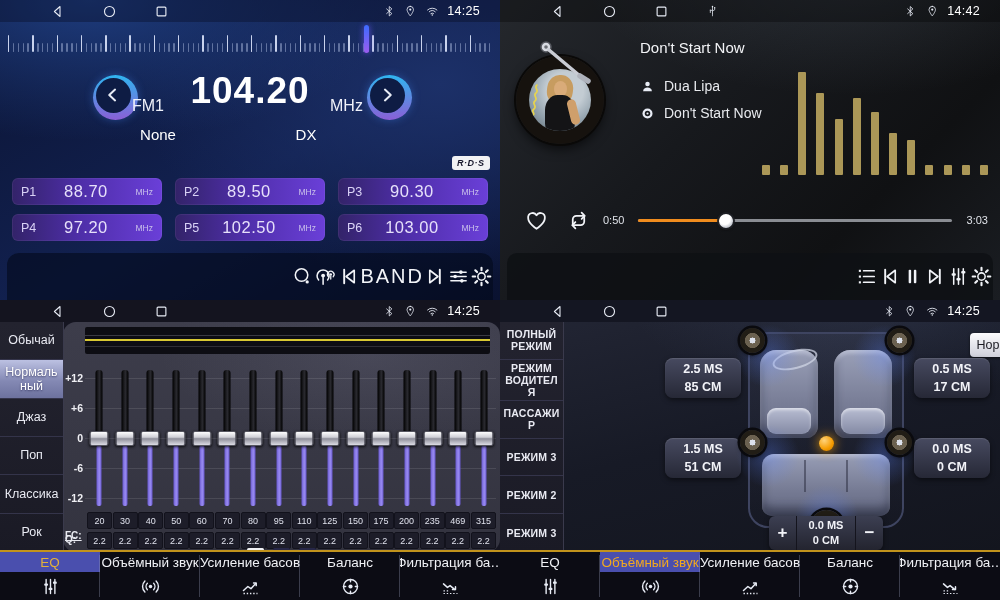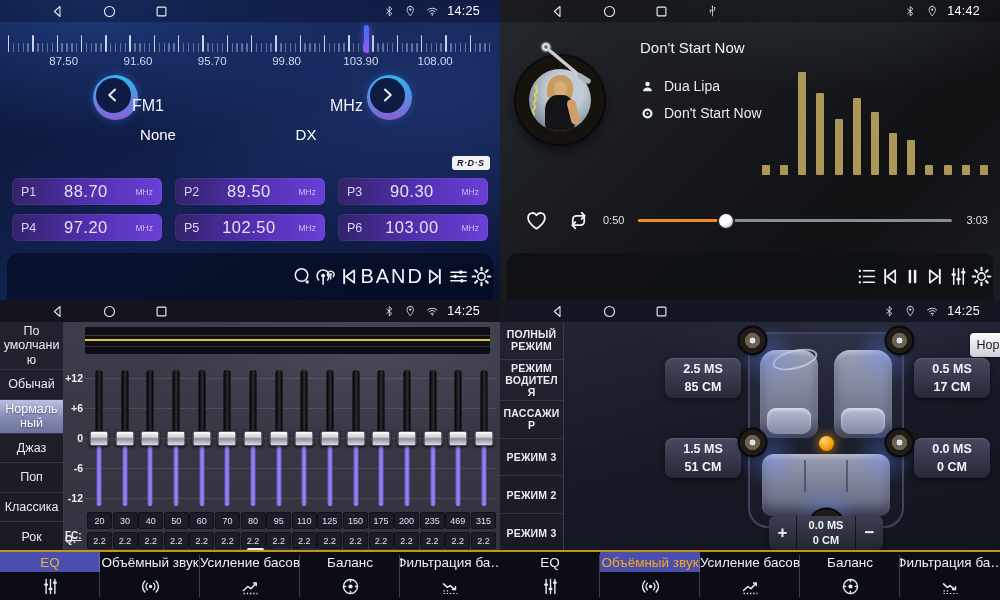--- a/index.html
+++ b/index.html
@@ -113,21 +113,21 @@
   
   .side{position:absolute;left:0;top:22px;bottom:48px;width:63px;display:flex;flex-direction:column;
     background:linear-gradient(180deg,#23232f,#1a1a25);border-right:1px solid #3a3a4c;z-index:4;}
   .side-item{flex:1;display:flex;align-items:center;justify-content:center;text-align:center;
     padding:2px 2px;font-size:12.5px;line-height:1.15;color:#e9eaf2;border-bottom:1px solid #34344a;
     overflow-wrap:anywhere;cursor:pointer;}
   .side-item.sel{background:linear-gradient(180deg,#bcc1e2 0%,#8489b4 55%,#6d729e 100%);
     color:#fff;text-shadow:0 1px 2px rgba(20,20,60,.6);}
   .eq-main{position:absolute;left:63px;right:0;top:22px;bottom:48px;
     background:radial-gradient(80% 60% at 70% 15%,rgba(160,160,190,.12) 0%,rgba(0,0,0,0) 60%),
-    linear-gradient(180deg,#3d3d4b,#33333f);}
+    linear-gradient(180deg,#3d3d4b,#33333f);border-radius:13px;}
   .wave{position:absolute;left:22px;right:10px;top:5px;height:27px;border-radius:2px;background:#0d0d13;}
   .wave::before{content:"";position:absolute;left:0;right:0;top:8px;height:1px;background:#3a3a42;}
   .wave::after{content:"";position:absolute;left:0;right:0;top:12px;height:1.6px;background:#d8c832;}
   .wave .wave-low{position:absolute;left:0;right:0;top:19px;height:1px;background:#2e2e36;}
   .eq-grid{position:absolute;left:22px;right:4px;height:1px;background:rgba(255,255,255,.10);}
   .eq-scale-label{position:absolute;left:0;width:20px;text-align:right;font-size:10.5px;
     font-weight:bold;color:#f0f0f4;transform:translateY(-50%);}
   .sliders{position:absolute;left:24px;right:4px;top:46px;height:140px;display:flex;
     justify-content:space-between;}
   .slider{width:24px;position:relative;}
@@ -331,39 +331,32 @@
         <div class="tick"></div>
         <div class="tick"></div>
         <div class="tick"></div>
         <div class="tick major"></div>
         <div class="tick"></div>
         <div class="tick"></div>
         <div class="tick"></div>
         <div class="tick"></div>
       </div>
     <div class="scale-pointer" id="radio-pointer" style="left: calc(71.148% + 8px);"></div>
-    <div class="scale-labels" id="radio-scale-labels">
-        <span class="scale-label" style="left: 11.5%;">87.50</span>
-        <span class="scale-label" style="left: 26.85%;">91.60</span>
-        <span class="scale-label" style="left: 42.2%;">95.70</span>
-        <span class="scale-label" style="left: 57.55%;">99.80</span>
-        <span class="scale-label" style="left: 72.9%;">103.90</span>
-        <span class="scale-label" style="left: 88.25%;">108.00</span>
-      </div>
 
     <div class="nav-circle" style="left:93px;top:75px;">
       <div class="nav-circle-inner">
           <span class="icn" id="chev-l">
             <svg width="20" height="20" viewBox="0 0 24 24">
               <path d="m14.5 5.5-7 6.5 7 6.5" fill="none" stroke="currentColor" stroke-width="2.4" stroke-linecap="round" stroke-linejoin="round"></path>
             </svg>
           </span>
         </div>
     </div>
     <div class="band-label">FM1</div>
+    <div class="freq-big">104.20</div>
     <div class="mhz-label">MHz</div>
     <div class="nav-circle" style="left:367px;top:75px;">
       <div class="nav-circle-inner">
           <span class="icn" id="chev-r">
             <svg width="20" height="20" viewBox="0 0 24 24">
               <path d="m9.5 5.5 7 6.5-7 6.5" fill="none" stroke="currentColor" stroke-width="2.4" stroke-linecap="round" stroke-linejoin="round"></path>
             </svg>
           </span>
         </div>
     </div>
@@ -651,21 +644,20 @@
             <svg width="12.5" height="12.5" viewBox="0 0 24 24">
               <path d="M3 9.5a13 13 0 0 1 18 0M6.2 13a8.5 8.5 0 0 1 11.6 0M9.4 16.4a4.2 4.2 0 0 1 5.2 0" fill="none" stroke="currentColor" stroke-width="1.7" stroke-linecap="round" stroke-linejoin="round"></path>
               <circle cx="12" cy="19.2" r="1.5" fill="currentColor"></circle>
             </svg>
           </span>
           <span class="sb-time">14:25</span>
       </div>
     </div>
 
     <div class="side" id="eq-side">
-        <div class="side-item">По умолчанию</div>
         <div class="side-item">Обычай</div>
         <div class="side-item sel">Нормальный</div>
         <div class="side-item">Джаз</div>
         <div class="side-item">Поп</div>
         <div class="side-item">Классика</div>
         <div class="side-item">Рок</div>
       </div>
 
     <div class="eq-main">
       <div class="wave">

